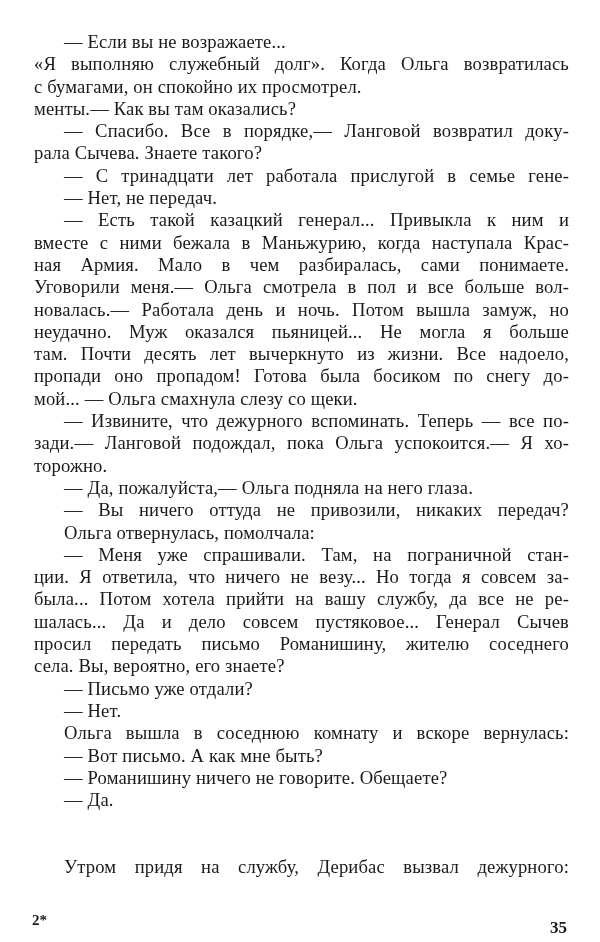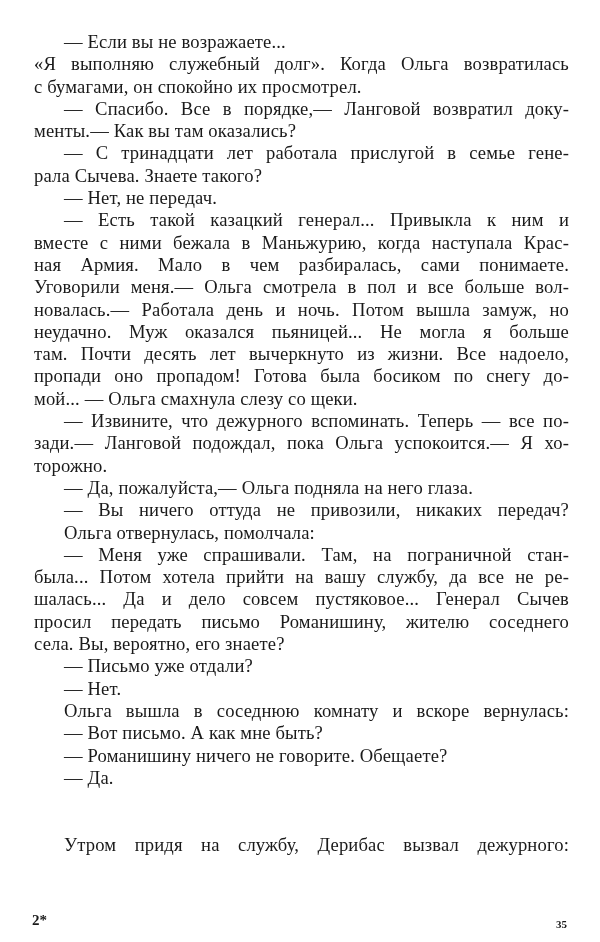--- a/index.html
+++ b/index.html
@@ -45,54 +45,55 @@
       left: 32px;
       top: 912px;
       font-size: 15px;
       font-weight: bold;
       font-family: "Liberation Serif", serif;
     }
     .page-number {
       position: absolute;
       right: 33px;
       top: 918px;
-      font-size: 11px;
+      font-size: 17px;
       font-weight: bold;
       font-family: "Liberation Serif", serif;
     }
   </style>
 </head>
 <body>
 
 <div class="page">
   <div id="section1">
       <div class="line indent last">— Если вы не возражаете...</div>
       <div class="line">«Я выполняю служебный долг». Когда Ольга возвратилась</div>
       <div class="line last">с бумагами, он спокойно их просмотрел.</div>
+      <div class="line last">менты.— Как вы там оказались?</div>
       <div class="line indent">— Спасибо. Все в порядке,— Ланговой возвратил доку-</div>
-      <div class="line last">менты.— Как вы там оказались?</div>
+      <div class="line last">рала Сычева. Знаете такого?</div>
       <div class="line indent">— С тринадцати лет работала прислугой в семье гене-</div>
-      <div class="line last">рала Сычева. Знаете такого?</div>
       <div class="line indent last">— Нет, не передач.</div>
       <div class="line indent">— Есть такой казацкий генерал... Привыкла к ним и</div>
       <div class="line">вместе с ними бежала в Маньжурию, когда наступала Крас-</div>
       <div class="line">ная Армия. Мало в чем разбиралась, сами понимаете.</div>
       <div class="line">Уговорили меня.— Ольга смотрела в пол и все больше вол-</div>
       <div class="line">новалась.— Работала день и ночь. Потом вышла замуж, но</div>
       <div class="line">неудачно. Муж оказался пьяницей... Не могла я больше</div>
       <div class="line">там. Почти десять лет вычеркнуто из жизни. Все надоело,</div>
       <div class="line">пропади оно пропадом! Готова была босиком по снегу до-</div>
       <div class="line last">мой... — Ольга смахнула слезу со щеки.</div>
       <div class="line indent">— Извините, что дежурного вспоминать. Теперь — все по-</div>
       <div class="line">зади.— Ланговой подождал, пока Ольга успокоится.— Я хо-</div>
       <div class="line last">торожно.</div>
       <div class="line indent last">— Да, пожалуйста,— Ольга подняла на него глаза.</div>
       <div class="line indent">— Вы ничего оттуда не привозили, никаких передач?</div>
       <div class="line indent last">Ольга отвернулась, помолчала:</div>
       <div class="line indent">— Меня уже спрашивали. Там, на пограничной стан-</div>
+      <div class="line">ции. Я ответила, что ничего не везу... Но тогда я совсем за-</div>
       <div class="line">была... Потом хотела прийти на вашу службу, да все не ре-</div>
       <div class="line">шалась... Да и дело совсем пустяковое... Генерал Сычев</div>
       <div class="line">просил передать письмо Романишину, жителю соседнего</div>
       <div class="line last">села. Вы, вероятно, его знаете?</div>
       <div class="line indent last">— Письмо уже отдали?</div>
       <div class="line indent last">— Нет.</div>
       <div class="line indent">Ольга вышла в соседнюю комнату и вскоре вернулась:</div>
       <div class="line indent last">— Вот письмо. А как мне быть?</div>
       <div class="line indent last">— Романишину ничего не говорите. Обещаете?</div>
       <div class="line indent last">— Да.</div>

